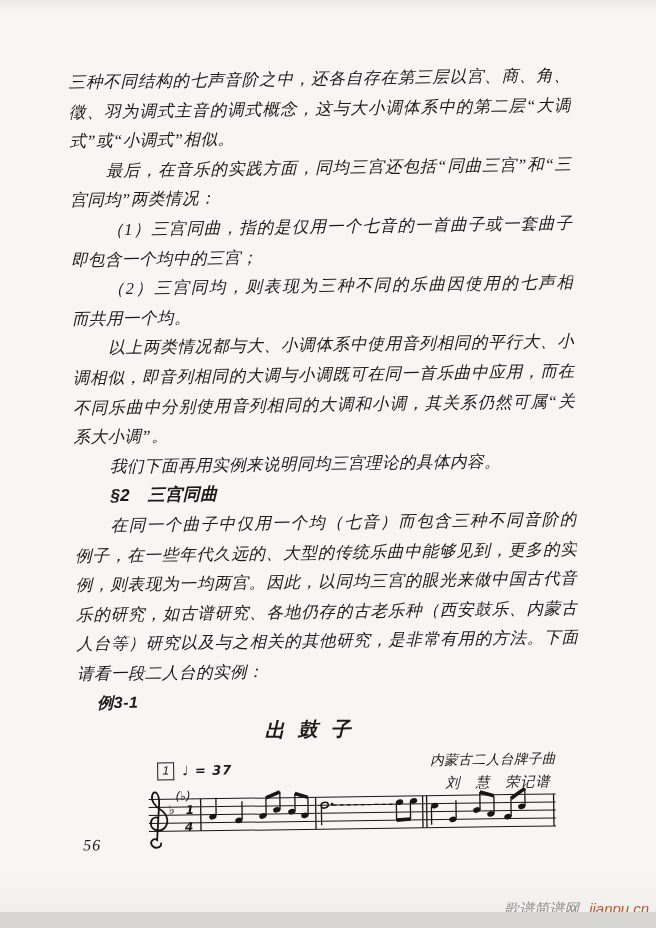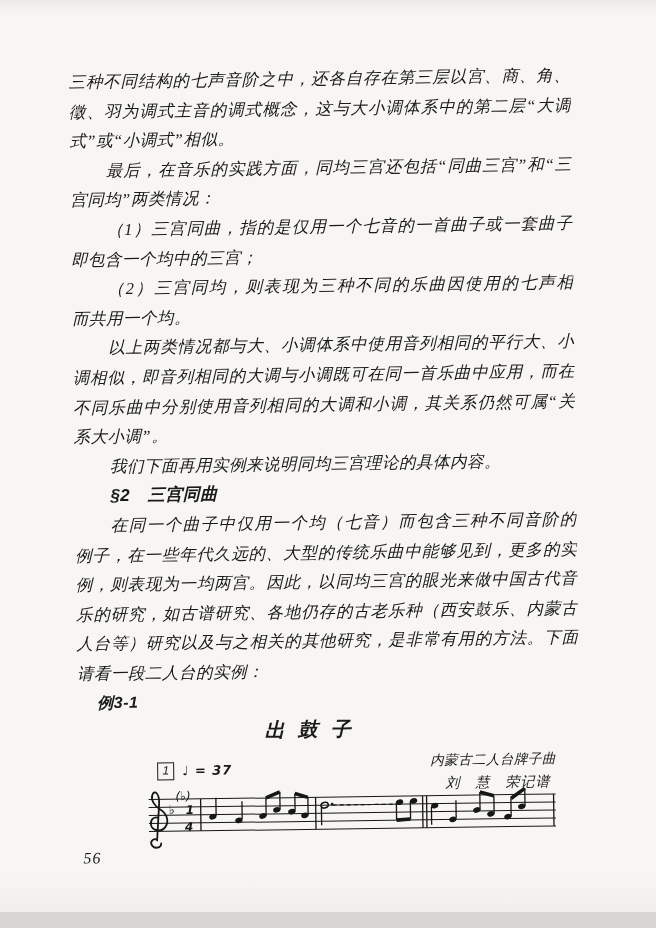--- a/index.html
+++ b/index.html
@@ -30,21 +30,21 @@
     font-family:"Liberation Sans","DejaVu Sans",sans-serif;
   }
   .tempo{
     position:absolute;left:172px;top:761px;font-size:13px;font-weight:bold;letter-spacing:1px;
     font-family:"DejaVu Sans",sans-serif;
   }
   .attr-source{position:absolute;right:110px;top:753px;font-size:13.5px;letter-spacing:.5px;}
   .attr-transcriber{position:absolute;right:116px;top:776px;font-size:14px;letter-spacing:1px;}
   .staff-svg{position:absolute;left:133px;top:781px;}
   .mus-text{font-family:"DejaVu Sans",sans-serif;fill:#161616;}
-  .page-number{position:absolute;left:72px;top:833px;font-size:16px;letter-spacing:1px;margin-top:13px;}
+  .page-number{position:absolute;left:72px;top:833px;font-size:16px;letter-spacing:1px;}
   .watermark{position:absolute;left:504px;top:900px;font-size:15px;font-family:"Liberation Sans","DejaVu Sans",sans-serif;white-space:nowrap;}
   .watermark .site{color:#8f8f8f;}
   .watermark .url{color:#c05a28;margin-left:6px;}
 </style>
 </head>
 <body>
 
 <div class="page">
   <div class="content">
 
@@ -136,13 +136,17 @@
           <line x1="367.3" x2="367.3" y1="38" y2="20" stroke="#161616" stroke-width="1.3"></line>
           <line x1="381.3" x2="381.3" y1="28" y2="10" stroke="#161616" stroke-width="1.3"></line>
           <line x1="367.3" y1="20" x2="381.3" y2="10" stroke="#161616" stroke-width="3.6"></line>
           <line x1="189" x2="253" y1="24" y2="24" stroke="#161616" stroke-width="1.2" stroke-dasharray="4,3"></line>
         </g>
     </svg>
 
     <div class="page-number">56</div>
   </div>
 
+  <div class="watermark">
+    <span class="site">歌谱简谱网</span>
+    <span class="url">jianpu.cn</span>
+  </div>
 </div>
 
 </body></html>

